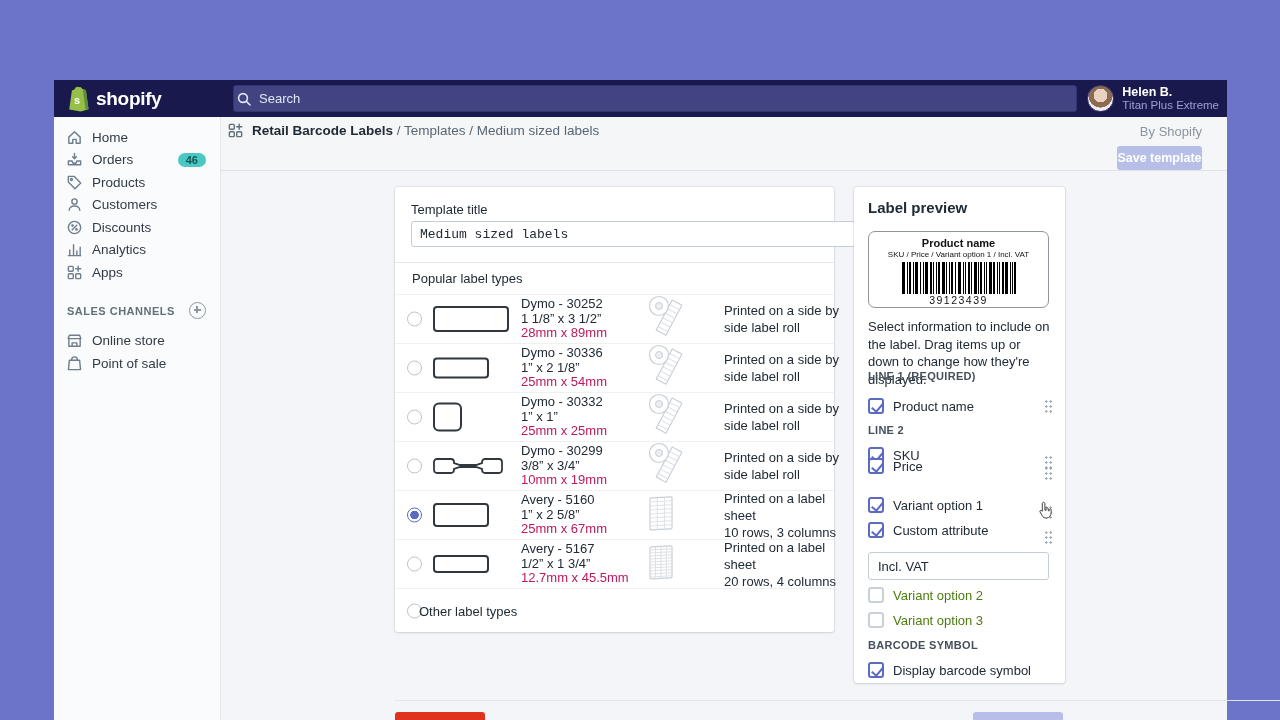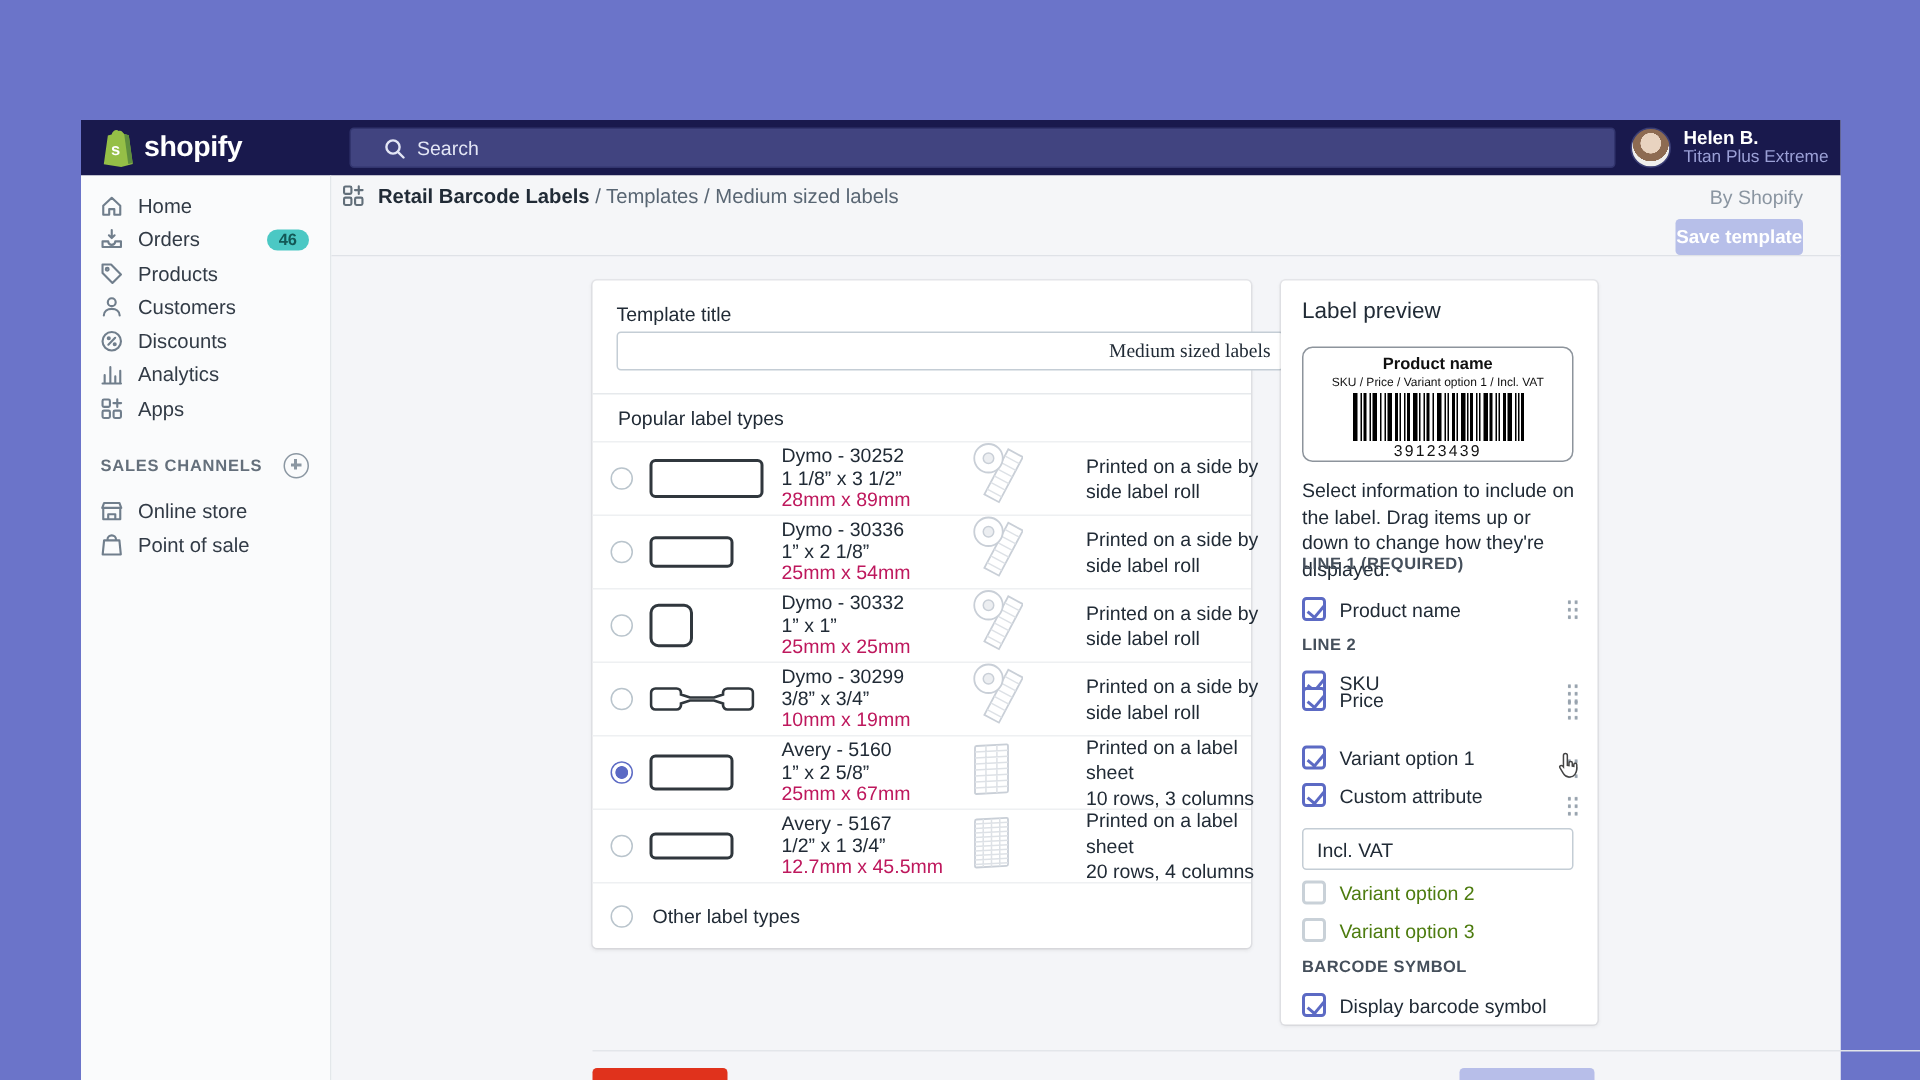--- a/index.html
+++ b/index.html
@@ -4,21 +4,21 @@
 <style>
   * { margin:0; padding:0; box-sizing:border-box; }
   html,body { width:1280px; height:720px; }
   body { font-family:"Liberation Sans","DejaVu Sans",sans-serif; background:#6b74c9; position:relative; overflow:hidden; }
   .app { position:absolute; left:54px; top:80px; width:1173px; height:640px; background:#f4f5f8; }
 
   
   .topbar { position:absolute; left:0; top:0; width:100%; height:37px; background:#19194d; }
   .logo { position:absolute; left:13px; top:0; height:37px; display:flex; align-items:center; gap:6px; cursor:pointer; }
   .wordmark { color:#fff; font-size:19px; font-weight:bold; letter-spacing:-0.3px; }
-  .search { position:absolute; left:179px; top:5px; width:844px; height:27px; background:#414480; border:1px solid #32356e; border-radius:3px; display:flex; align-items:center; padding-left:22px; gap:8px; color:#e3e6f5; font-size:13px; }
+  .search { position:absolute; left:179px; top:5px; width:844px; height:27px; background:#414480; border:1px solid #32356e; border-radius:3px; display:flex; align-items:center; padding-left:3px; gap:8px; color:#e3e6f5; font-size:13px; }
   .userblock { position:absolute; right:8px; top:0; height:37px; display:flex; align-items:center; gap:8px; cursor:pointer; }
   .avatar { width:27px; height:27px; border-radius:50%; background:radial-gradient(circle at 50% 38%, #e8d3c0 0 34%, #8d6b52 35% 60%, #f0efed 61%); border:1px solid #3a3d74; }
   .uname { color:#fff; font-size:12.5px; font-weight:bold; line-height:14px; }
   .ustore { color:#9ba0d6; font-size:11.5px; line-height:13px; }
 
   
   .sidebar { position:absolute; left:0; top:37px; width:167px; bottom:0; background:#fafbfc; border-right:1px solid #e3e7ea; padding-top:9px; }
   .nav-item { height:22.5px; display:flex; align-items:center; padding:0 14px 0 12px; gap:9px; font-size:13.5px; color:#323b46; cursor:pointer; }
   .nav-item svg { flex:0 0 auto; }
   .badge { margin-left:auto; background:#4bc8c4; color:#135856; font-size:11px; font-weight:bold; padding:1px 8px; border-radius:9px; }
@@ -39,44 +39,44 @@
   .save-btn { position:absolute; right:25px; top:29px; width:85px; height:24px; background:#b7bfe9; border:none; border-radius:3px; color:#fff; font-size:12.5px; font-weight:bold; font-family:inherit; cursor:default; }
 
   
   .content { position:absolute; left:167px; top:91px; right:0; bottom:0; background:#f4f5f8; }
   .card { position:absolute; background:#fff; border-radius:3px; box-shadow:0 0 0 1px rgba(63,63,68,.07), 0 1px 3px rgba(63,63,68,.12); }
   .main-card { left:174px; top:16px; width:439px; height:445px; }
   .side-card { left:633px; top:16px; width:211px; height:496px; }
 
   
   .tt-label { position:absolute; left:16px; top:15px; font-size:13px; color:#212b36; }
-  .tt-input { position:absolute; left:16px; top:34px; width:445px; height:26px; border:1px solid #c4cdd5; border-radius:3px; font-size:13px; color:#212b36; padding:0 8px; font-family:Liberation Serif, serif;text-align:right; }
+  .tt-input { position:absolute; left:16px; top:34px; width:445px; height:26px; border:1px solid #c4cdd5; border-radius:3px; font-size:13px; color:#212b36; padding:0 8px; font-family:Liberation Mono, monospace; }
   .card-divider { position:absolute; left:0; top:75px; width:100%; height:1px; background:#e6e9ec; }
   .popular { position:absolute; left:17px; top:84px; font-size:13px; color:#212b36; }
   .rows { position:absolute; left:0; top:107px; width:100%; }
   .lrow { position:relative; height:49px; border-top:1px solid #eef0f2; cursor:pointer; }
   .lrow.other { height:44px; }
   .radio { position:absolute; left:12px; top:50%; transform:translateY(-50%); width:15px; height:15px; border:1.5px solid #b9c4cc; border-radius:50%; background:#fff; }
   .radio.on { border-color:#5c6ac4; background:radial-gradient(circle, #5c6ac4 0 4px, #fff 4.5px); }
   .shape-wrap { position:absolute; left:38px; top:50%; transform:translateY(-50%); width:82px; display:flex; align-items:center; }
   .shape-box { border:2px solid #30373d; border-radius:4px; background:#fff; }
   .s0 { width:76px; height:26px; }
   .s1 { width:56px; height:21px; }
   .s2 { width:29px; height:29px; border-radius:6px; }
   .s4 { width:56px; height:24px; }
   .s5 { width:56px; height:18px; }
   .linfo { position:absolute; left:126px; top:50%; transform:translateY(-50%); line-height:14.6px; font-size:13px; }
   .lname,.lsize { color:#212b36; }
   .lmm { color:#be185d; }
   .picon { position:absolute; left:253px; top:50%; transform:translateY(-50%); }
   .pdesc { position:absolute; left:296px; top:50%; transform:translateY(-50%); width:134px; font-size:13px; color:#212b36; line-height:17px;margin-left:33px; }
-  .other-label { position:absolute; left:40px; top:50%; transform:translateY(-50%); font-size:13px; color:#212b36; }
-
-  
-  .lp-head { position:absolute; left:14px; top:12px; font-size:15px; font-weight:normal; color:#212b36; }
+  .other-label { position:absolute; left:24px; top:50%; transform:translateY(-50%); font-size:13px; color:#212b36; }
+
+  
+  .lp-head { position:absolute; left:14px; top:12px; font-size:15px; font-weight:bold; color:#212b36; }
   .preview-box { position:absolute; left:14px; top:44px; width:181px; height:77px; border:1px solid #8d949c; border-radius:7px; background:#fff; text-align:center; padding-top:5px; }
   .pv-name { font-size:11px; font-weight:bold; color:#111; }
   .pv-meta { font-size:8px; color:#111; margin-top:1px; }
   .pv-bars { margin-top:3px; }
   .pv-num { font-size:10.5px; letter-spacing:1.5px; color:#111; margin-top:-4px; }
   .lp-desc { position:absolute; left:14px; top:131px; width:184px; font-size:13px; line-height:17.5px; color:#212b36; }
   .sec-head { position:absolute; left:14px; font-size:11px; font-weight:bold; letter-spacing:.3px; color:#454f5b; }
   .opt-row { position:absolute; left:14px; right:12px; height:18px; display:flex; align-items:center; gap:9px; cursor:pointer; }
   .cb { width:16px; height:16px; border:2px solid #c9d1d8; border-radius:3px; background:#fff; position:relative; flex:0 0 auto; }
   .cb.checked { border-color:#5c6ac4; }

